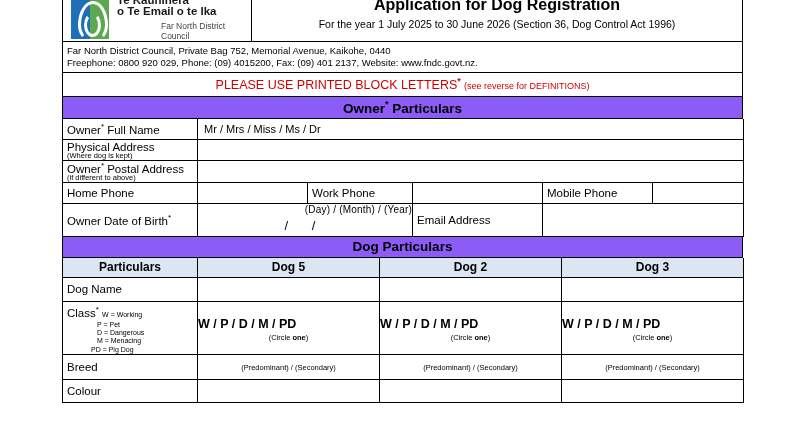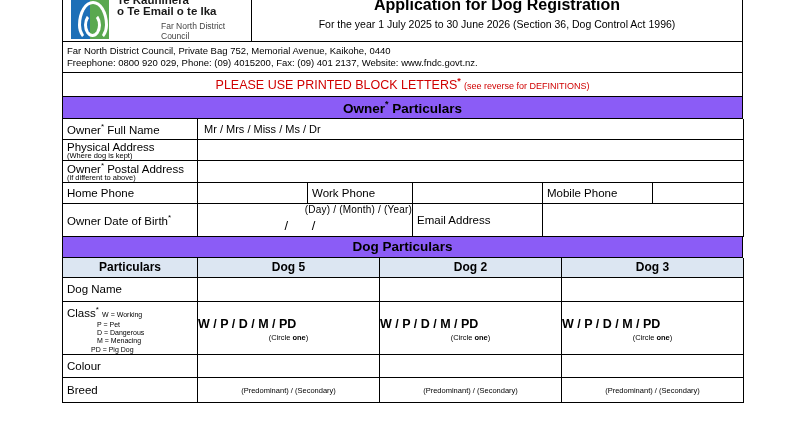--- a/index.html
+++ b/index.html
@@ -366,27 +366,27 @@
       <td class="class-cell">
         <div class="class-opt">W  /  P  /  D  /  M  /  PD</div>
         <div class="class-note"><span>(Circle </span><b>one</b><span>)</span></div>
       </td>
       <td class="class-cell">
         <div class="class-opt">W  /  P  /  D  /  M  /  PD</div>
         <div class="class-note"><span>(Circle </span><b>one</b><span>)</span></div>
       </td>
     </tr>
     <tr>
-      <td class="lbl" style="height:22px">Colour</td>
-      <td></td>
-      <td></td>
-      <td></td>
-    </tr>
-    <tr>
       <td class="lbl breed-cell">Breed</td>
       <td class="breed-note breed-cell">(Predominant) / (Secondary)</td>
       <td class="breed-note breed-cell">(Predominant) / (Secondary)</td>
       <td class="breed-note breed-cell">(Predominant) / (Secondary)</td>
     </tr>
+    <tr>
+      <td class="lbl" style="height:22px">Colour</td>
+      <td></td>
+      <td></td>
+      <td></td>
+    </tr>
   </tbody>
     </table>
 
 </div>
 
 </body></html>

